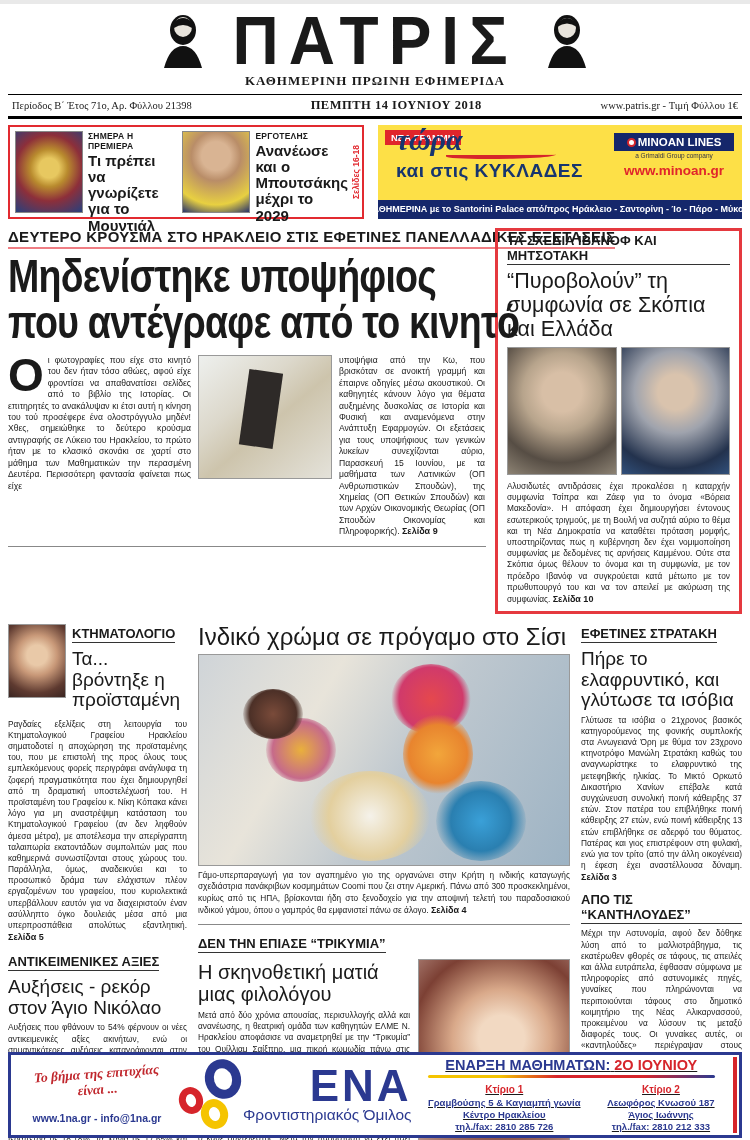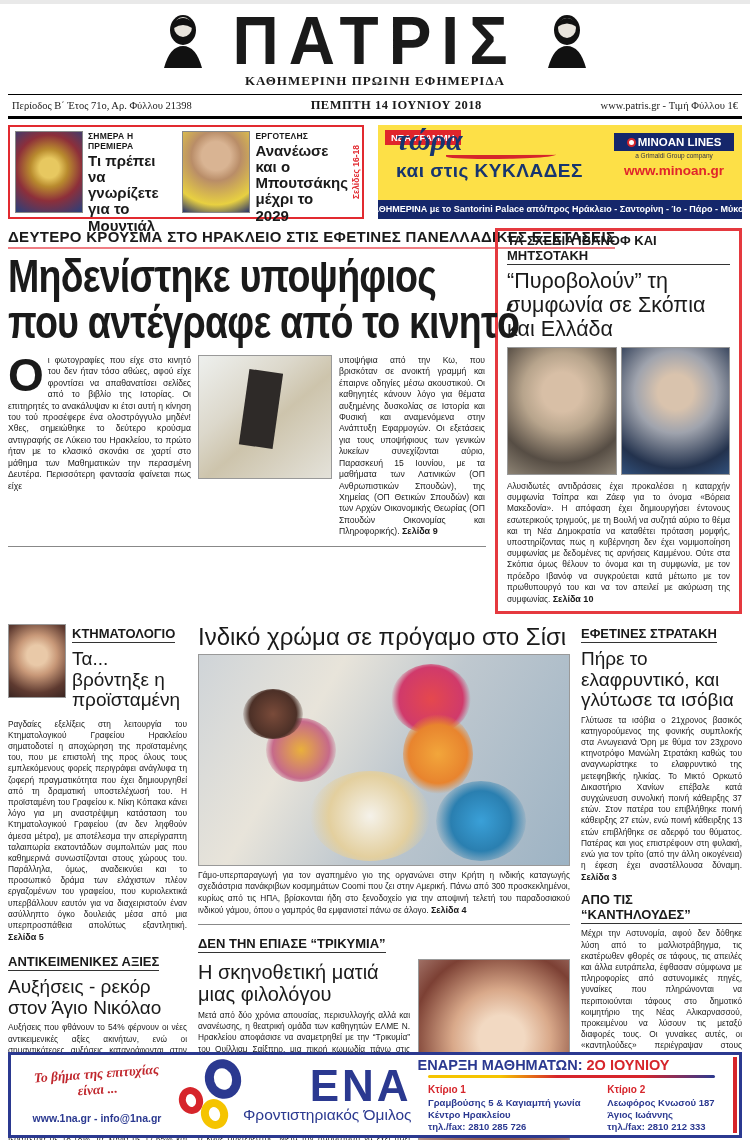--- a/index.html
+++ b/index.html
@@ -100,21 +100,21 @@
   .ena-slogan { color:#c0272d; font-family:"Liberation Serif", serif; font-style:italic; font-weight:bold; font-size:13.5px; line-height:1.15; transform:rotate(-4deg); }
   .ena-url { color:#2b3990; font-weight:bold; font-size:10.5px; margin-top:14px; white-space:nowrap; }
   .ena-logo { display:flex; align-items:center; margin-left:6px; }
   .rings { position:relative; width:64px; height:72px; }
   .ring { position:absolute; border-radius:50%; }
   .ring.blue { width:36px; height:40px; border:9px solid #2b3990; right:2px; top:0; transform:rotate(-18deg); }
   .ring.red { width:24px; height:27px; border:7px solid #d6252b; left:0; top:28px; transform:rotate(-18deg); }
   .ring.yellow { width:27px; height:30px; border:8px solid #f5c400; left:22px; top:40px; transform:rotate(-18deg); }
   .ena-name { color:#2b3990; font-size:44px; font-weight:900; letter-spacing:3px; line-height:0.9;text-align:right; }
   .ena-namesub { color:#2b3990; font-size:15.5px; margin-top:0; }
-  .ena-right { flex:1; text-align:left; padding-left:6px; }
+  .ena-right { flex:1; text-align:center; padding-left:6px;text-decoration:underline; }
   .ena-start { font-size:14.5px; font-weight:bold; color:#2b3990; white-space:nowrap; }
   .ena-start .date { color:#d6252b; }
   .ena-rule { height:3px; margin:2px 10px 6px; background:linear-gradient(90deg,#f5c400 0%,#f5c400 25%,#d6252b 45%,#d6252b 75%,#2b3990 100%); border-radius:2px; }
   .ena-bldgs { display:flex; justify-content:space-around; gap:6px; }
   .bldg { font-size:9.5px; font-weight:bold; color:#2b3990; line-height:1.25; }
   .bldg .n { color:#d6252b; font-size:10px; }
 </style>
 </head>
 <body>
 

